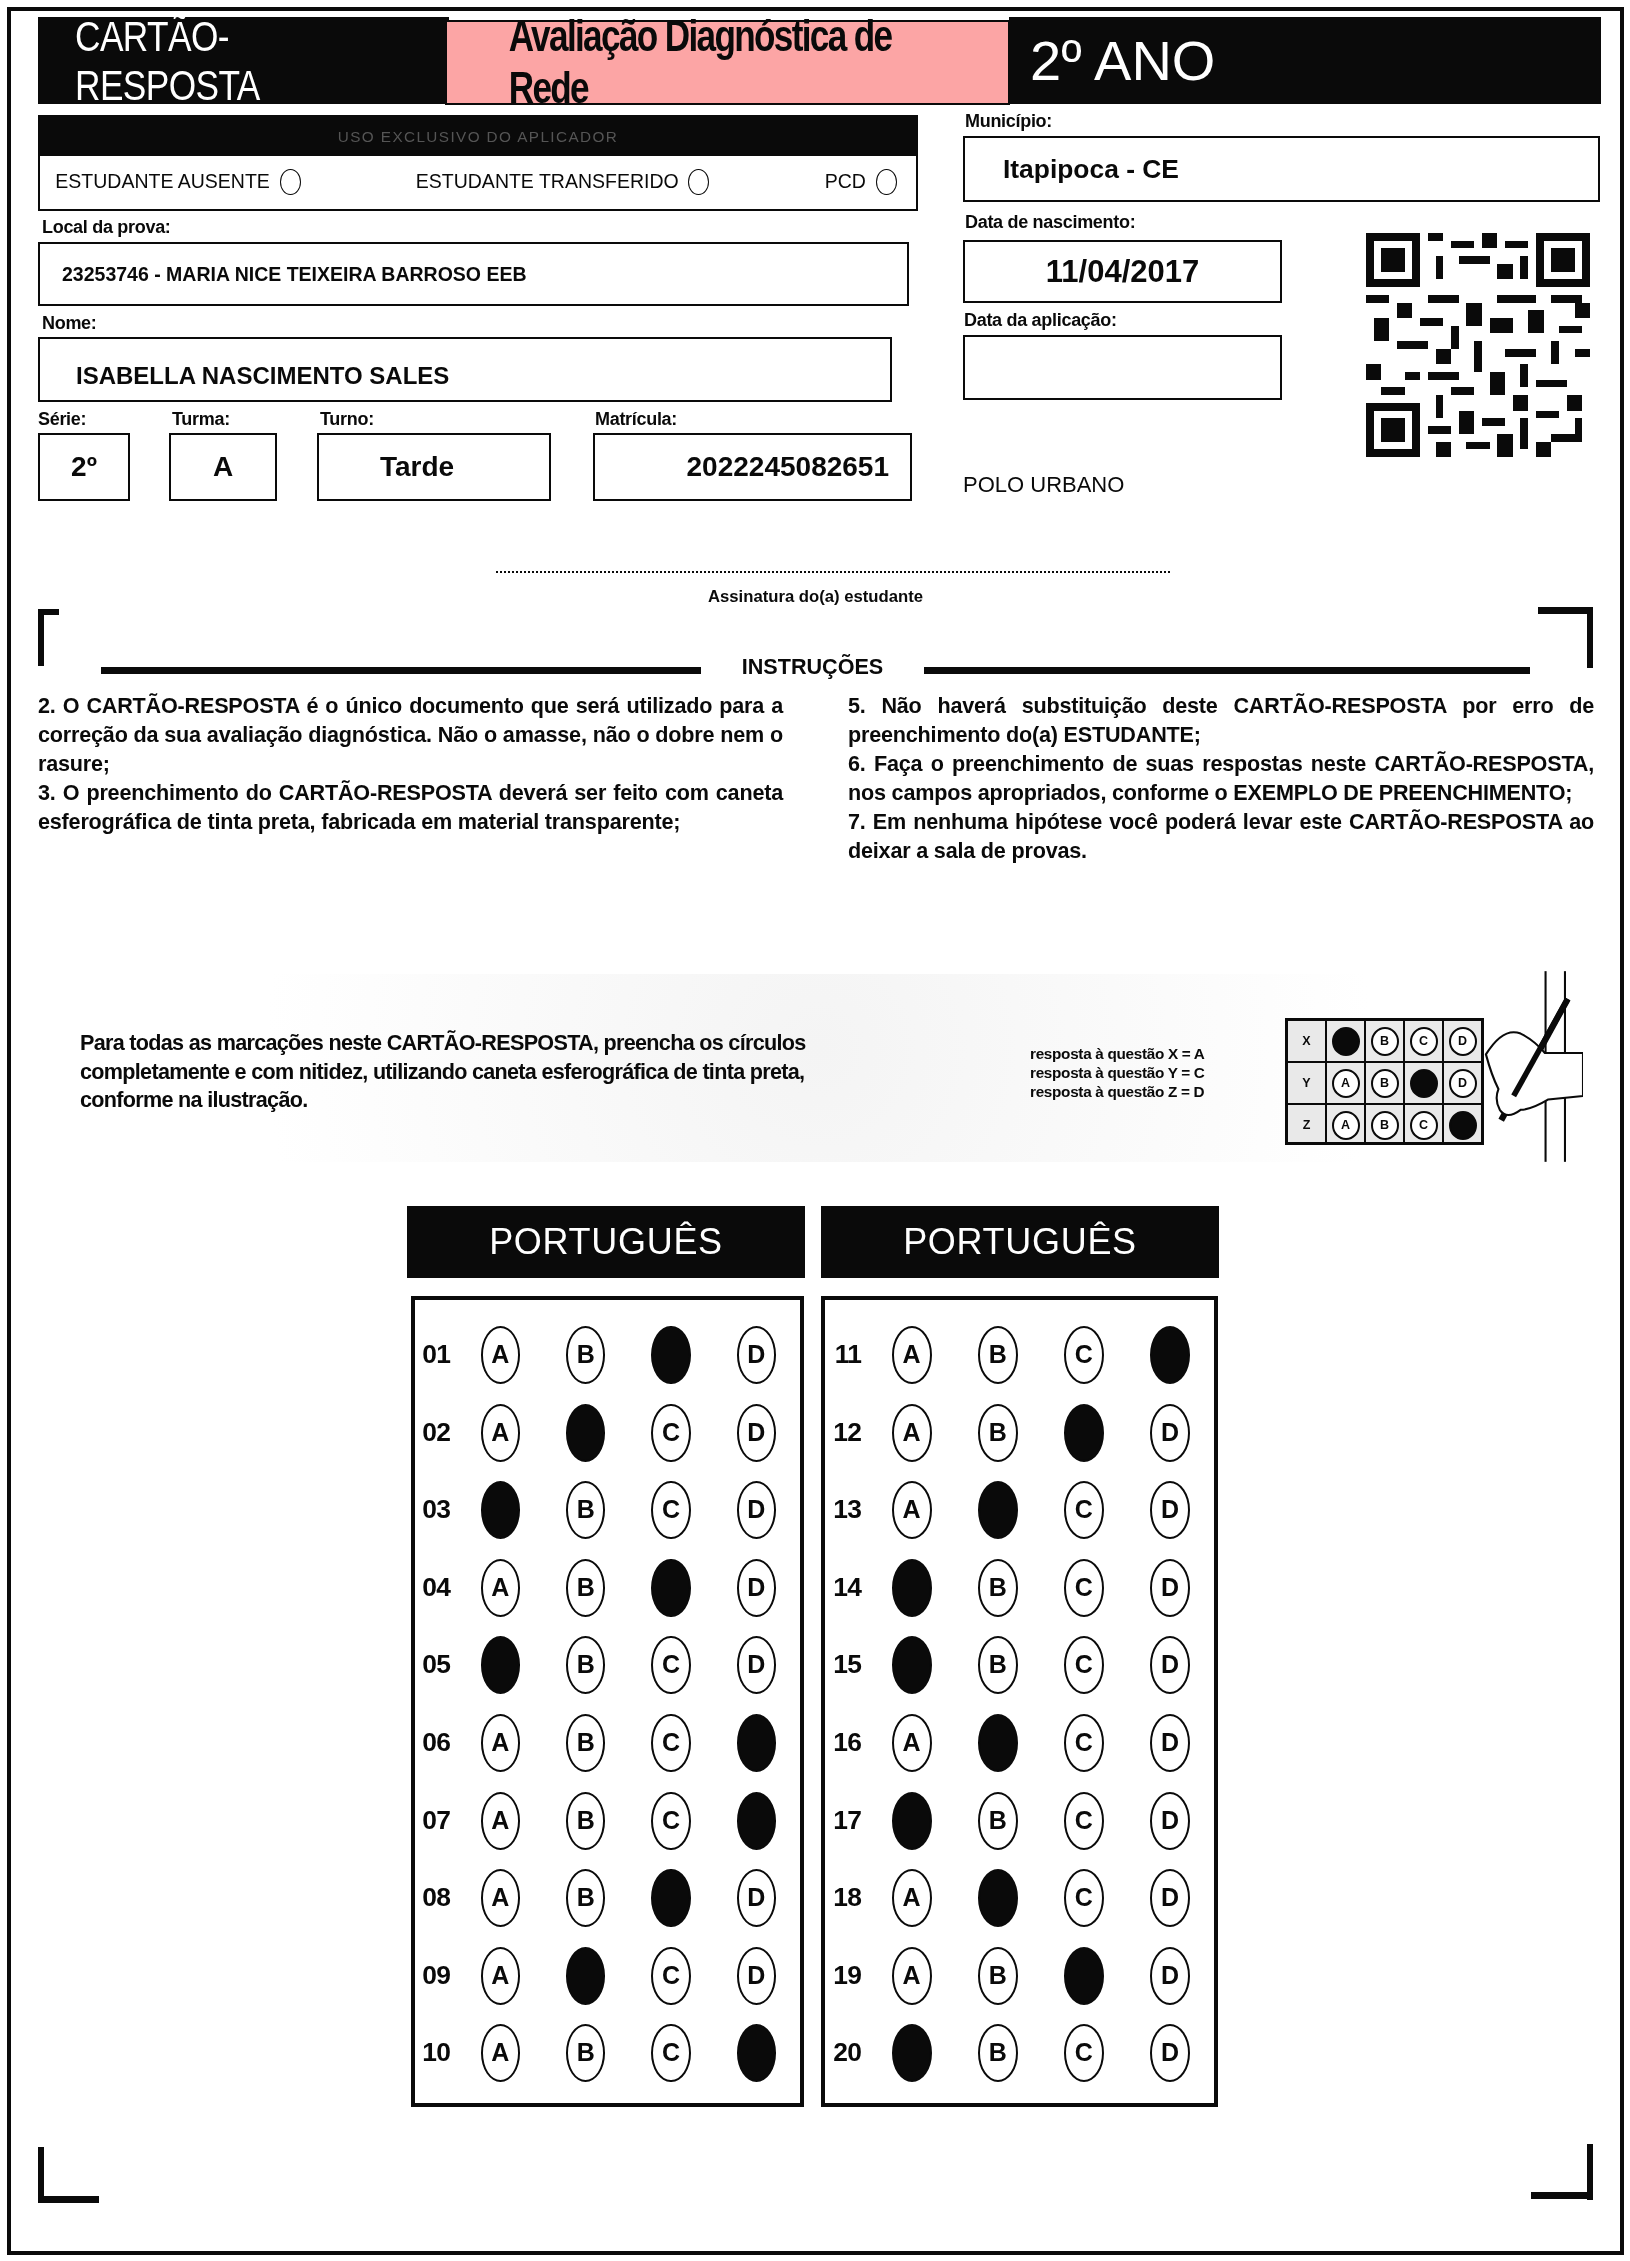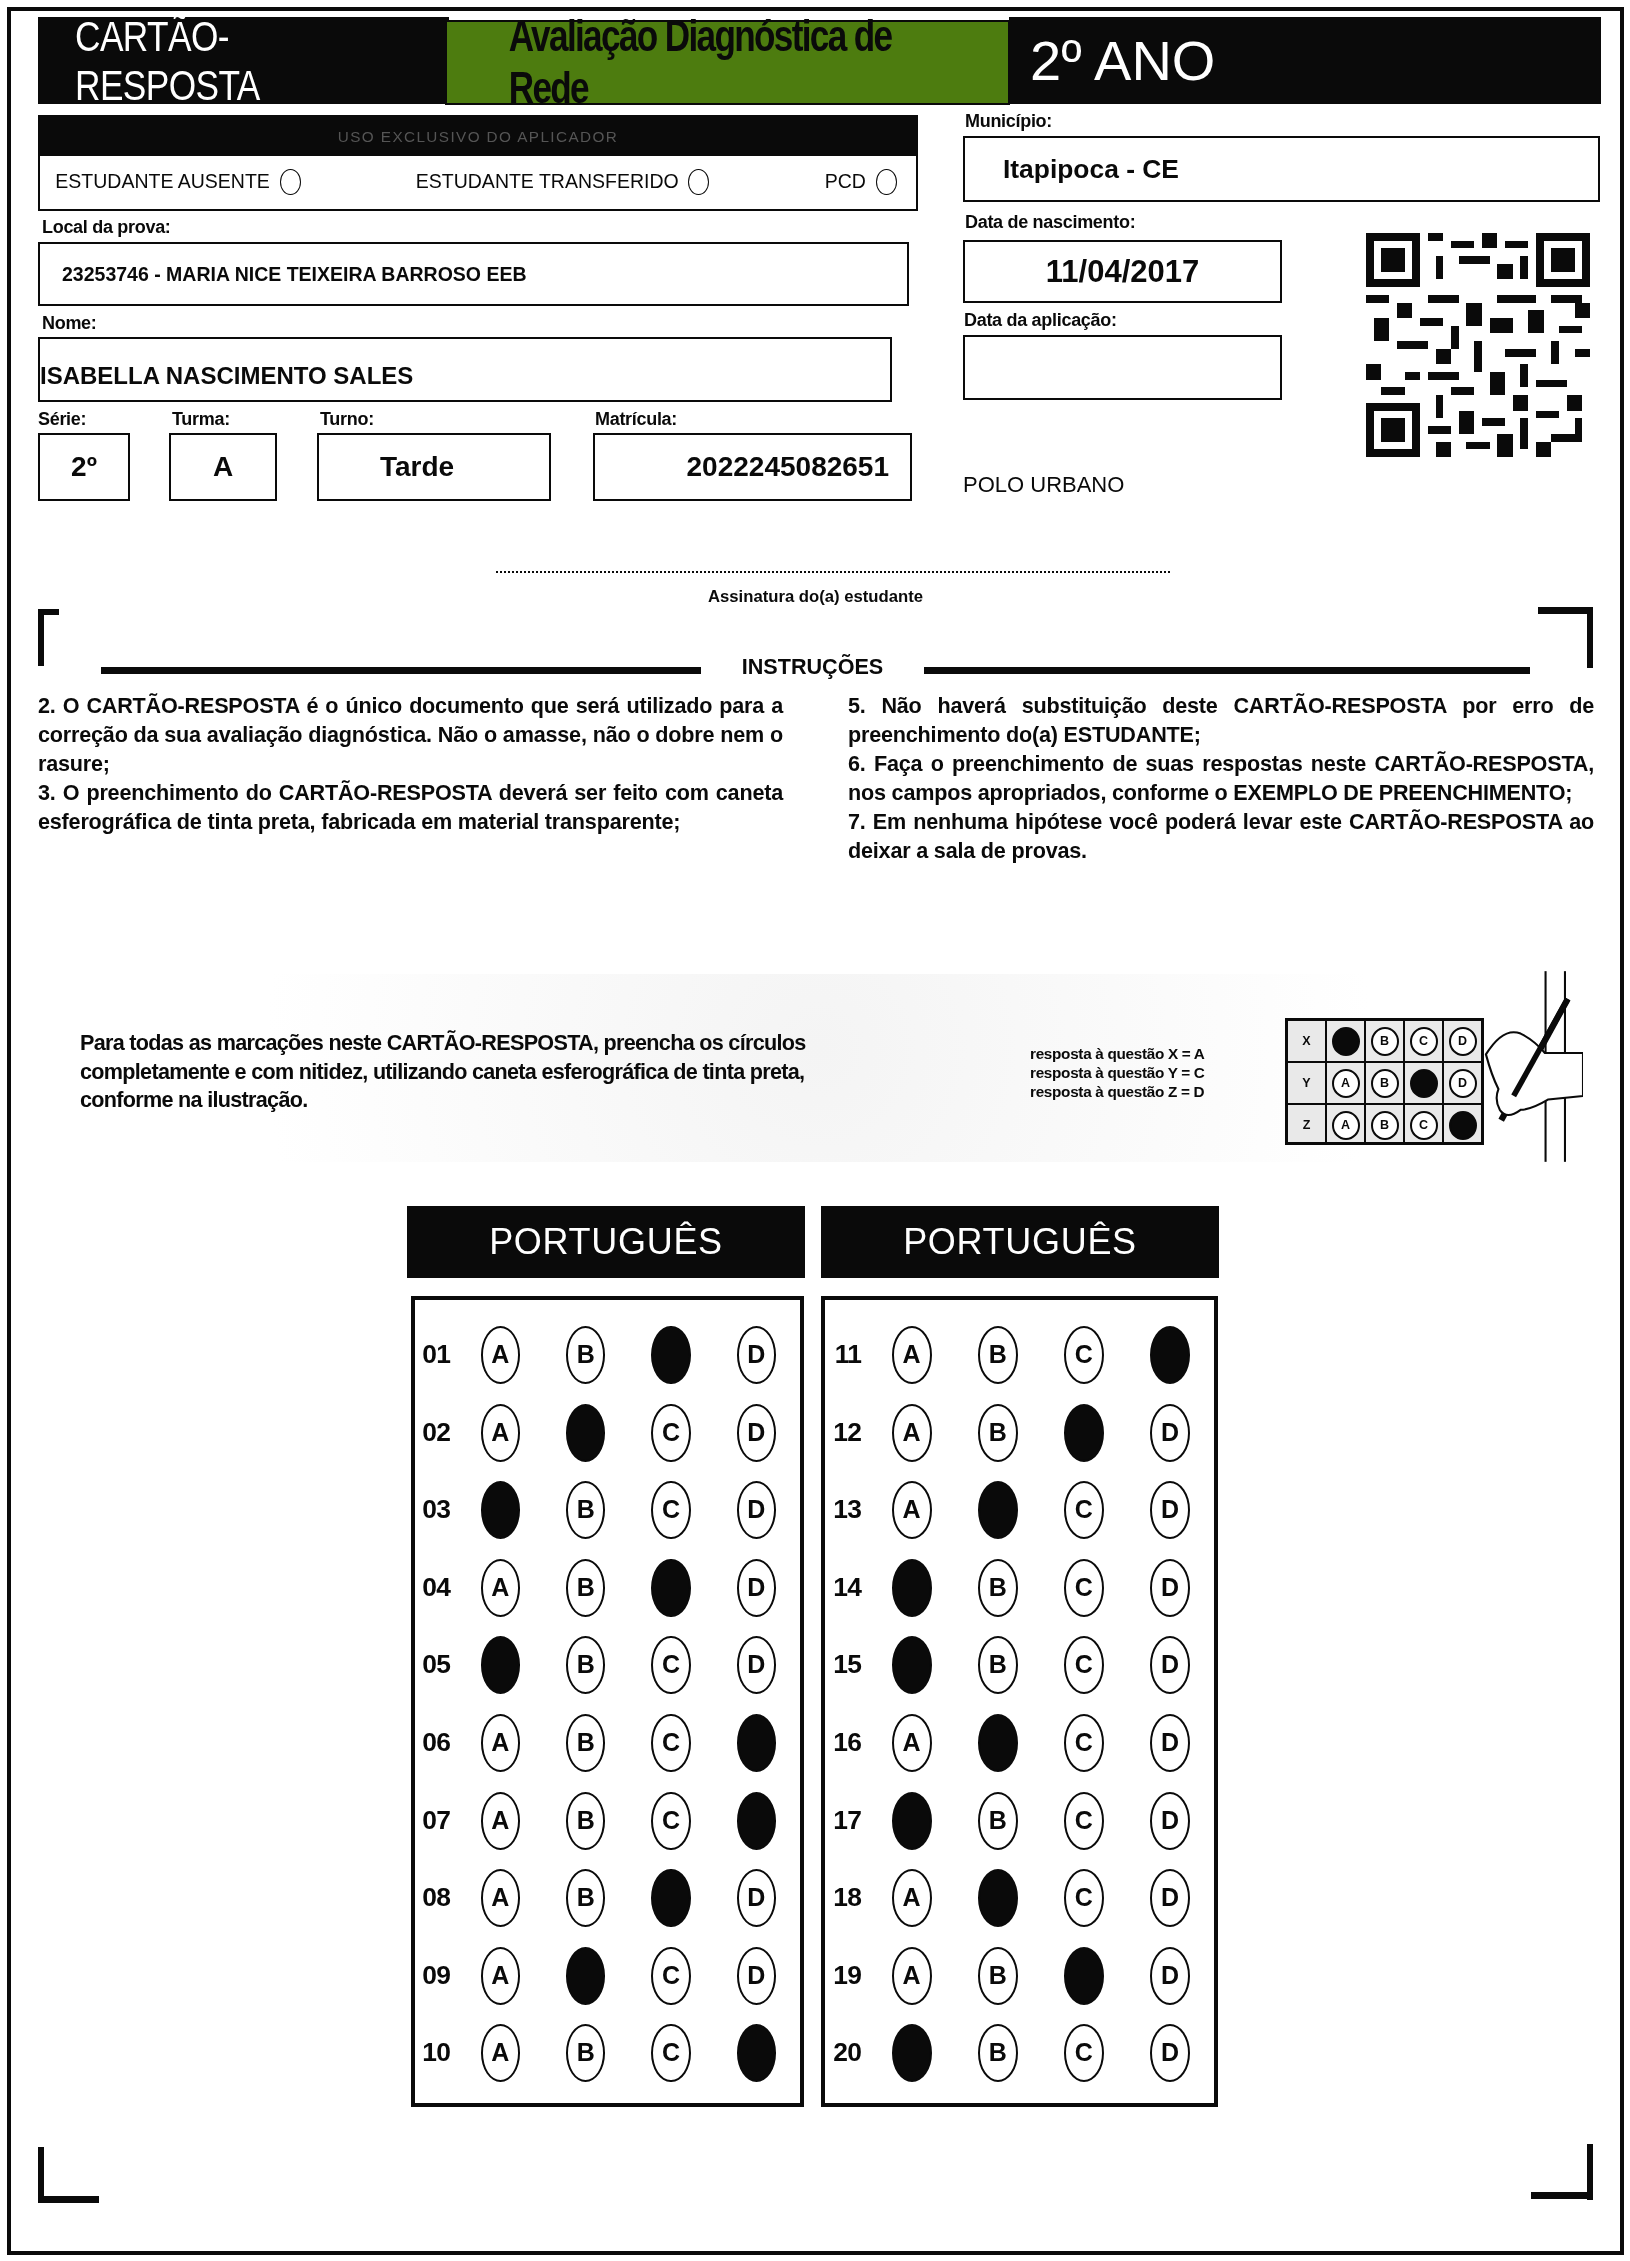--- a/index.html
+++ b/index.html
@@ -1,21 +1,21 @@
 <!DOCTYPE html>
 <html style="font-size:11px"><head>
 <meta charset="utf-8">
 <style>
   html, body { margin:0; padding:0; background:#fff; }
   body { width:1631px; height:2261px; position:relative; overflow:hidden; font-family:"Liberation Sans", sans-serif; color:#0a0a0a; }
   .abs { position:absolute; box-sizing:border-box; }
   .outer { left:7px; top:7px; width:1617px; height:2248px; border:4.2px solid #0a0a0a; }
   .blk { background:#0a0a0a; color:#fff; }
   .hdr-left { left:38px; top:17.4px; width:411px; height:87px; display:flex; align-items:center; justify-content:center; font-size:43px; letter-spacing:-0.7px; }
-  .hdr-mid { left:445px; top:19.5px; width:565px; height:85px; background:#4d7c0f; border:2.1px solid #0a0a0a; display:flex; align-items:center; justify-content:flex-end; font-size:45px; font-weight:bold; letter-spacing:-2.1px; }
+  .hdr-mid { left:445px; top:19.5px; width:565px; height:85px; background:#fca5a5; border:2.1px solid #0a0a0a; display:flex; align-items:center; justify-content:flex-end; font-size:45px; font-weight:bold; letter-spacing:-2.1px; }
   .hdr-right { left:1009px; top:17.4px; width:592px; height:87px; display:flex; align-items:center; padding-left:21px; font-size:56px; }
   .apl-box { left:38px; top:115px; width:880px; height:96px; border:2.8px solid #0a0a0a; }
   .apl-bar { left:0; top:0; width:100%; height:39px; background:#0a0a0a; color:#555; font-size:15.3px; display:flex; align-items:center; justify-content:center; letter-spacing:1.4px; }
   .apl-row { left:0; top:39px; width:100%; height:52px; display:flex; align-items:center; justify-content:space-between; padding:0 19.5px 0 15.3px; font-size:19.5px; }
   .apl-opt { display:flex; align-items:center; gap:9.7px; }
   .radio { width:21px; height:26.4px; border:1.7px solid #0a0a0a; border-radius:50%; box-sizing:border-box; display:inline-block; }
   .lbl { font-size:18px; font-weight:bold; letter-spacing:-0.3px; }
   .field { border:2.8px solid #0a0a0a; background:#fff; display:flex; align-items:center; font-weight:bold; }
   .qr { left:1366px; top:233px; width:224px; height:224px; }
   .sigline { left:496px; top:571px; width:674px; border-top:2.8px dotted #0a0a0a; }
@@ -78,21 +78,21 @@
 <div class="abs field" style="left:963px;top:136px;width:637px;height:66px;padding-left:38px;font-size:26.4px;">
     <span>Itapipoca - CE</span>
   </div>
 
 <div class="abs lbl" style="left:42px;top:217px;">Local da prova:</div>
 <div class="abs field" style="left:38px;top:242px;width:871px;height:64px;padding-left:22px;font-size:19.5px;">
     <span>23253746 - MARIA NICE TEIXEIRA BARROSO EEB</span>
   </div>
 
 <div class="abs lbl" style="left:42px;top:313px;">Nome:</div>
-<div class="abs field" style="left:38px;top:337px;width:854px;height:65px;padding-top:12.5px;font-size:24px;">
+<div class="abs field" style="left:38px;top:337px;width:854px;height:65px;padding-left:36px;padding-top:12.5px;font-size:24px;">
     <span>ISABELLA NASCIMENTO SALES</span>
   </div>
 
 <div class="abs lbl" style="left:38px;top:409px;">Série:</div>
 <div class="abs field" style="left:38px;top:433px;width:92px;height:68px;justify-content:center;font-size:28px;">
     <span>2º</span>
   </div>
 
 <div class="abs lbl" style="left:172px;top:409px;">Turma:</div>
 <div class="abs field" style="left:169px;top:433px;width:108px;height:68px;justify-content:center;font-size:28px;">

